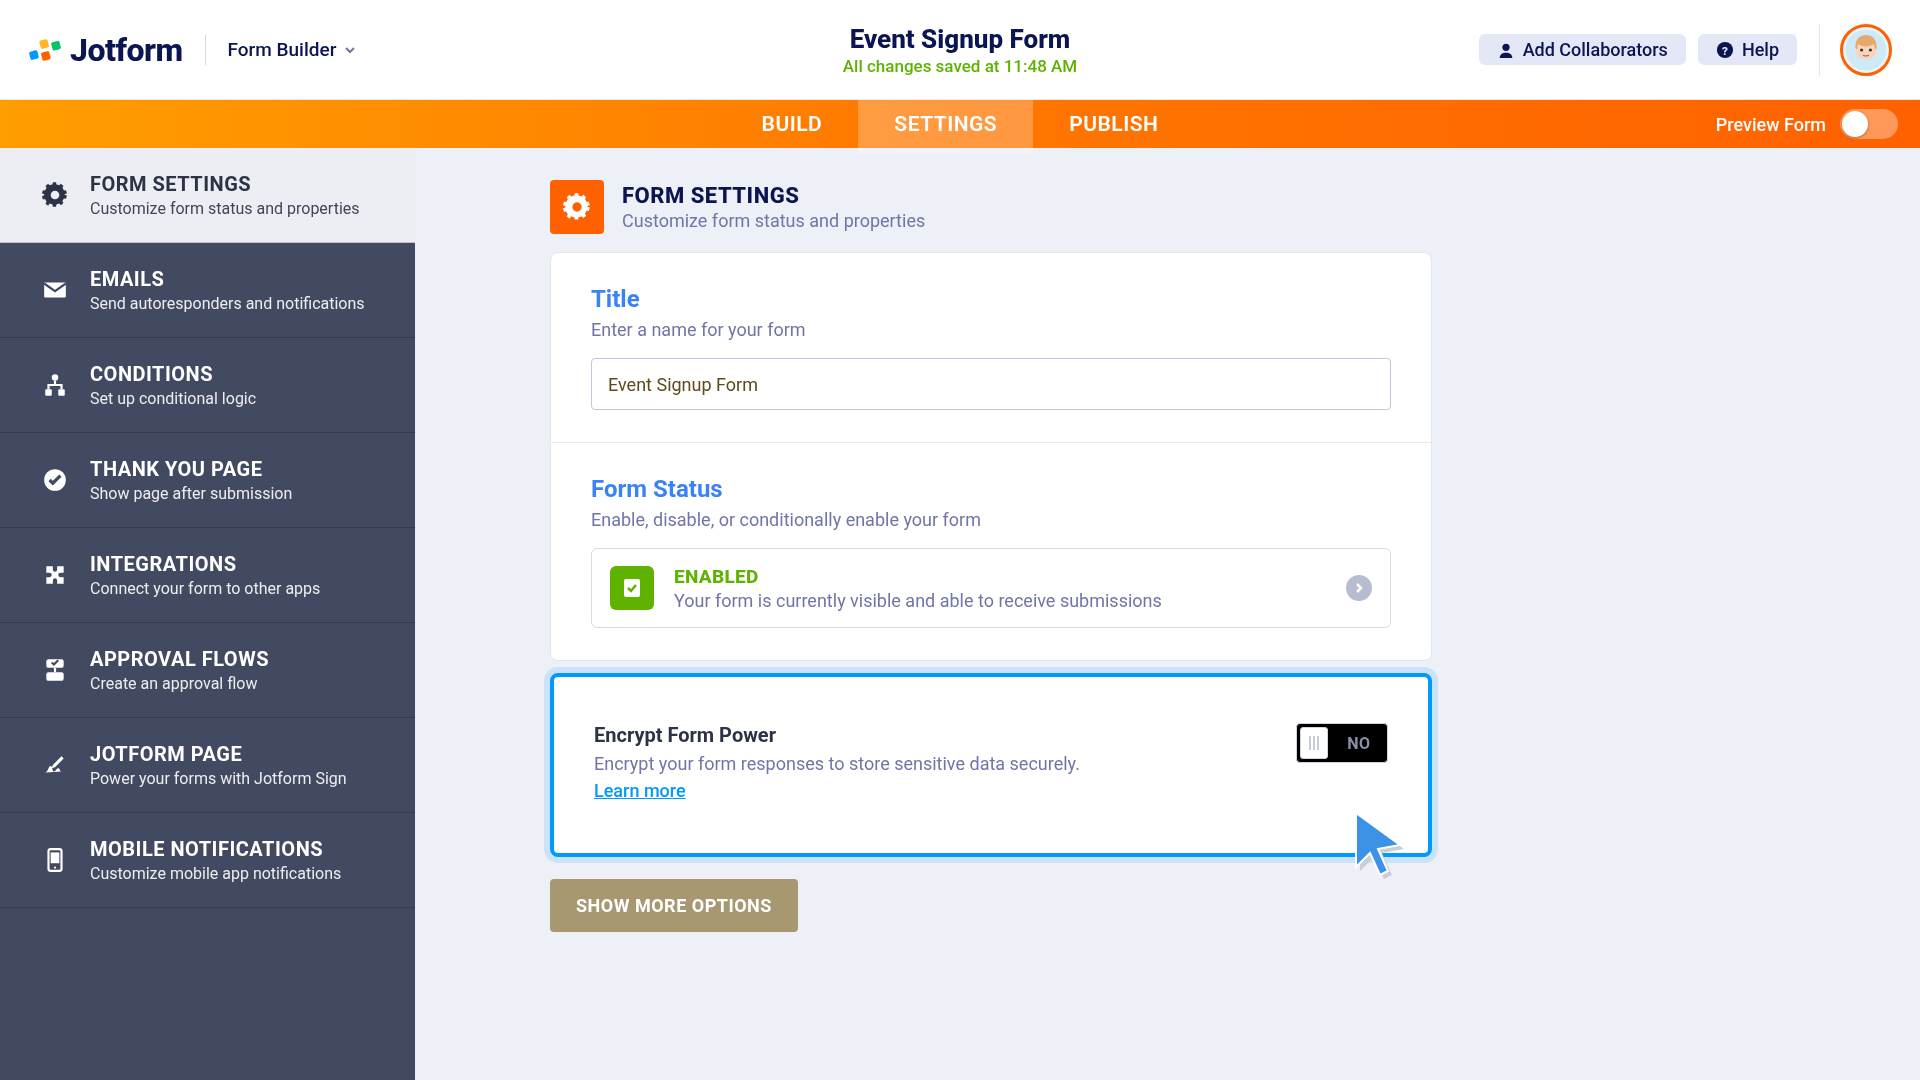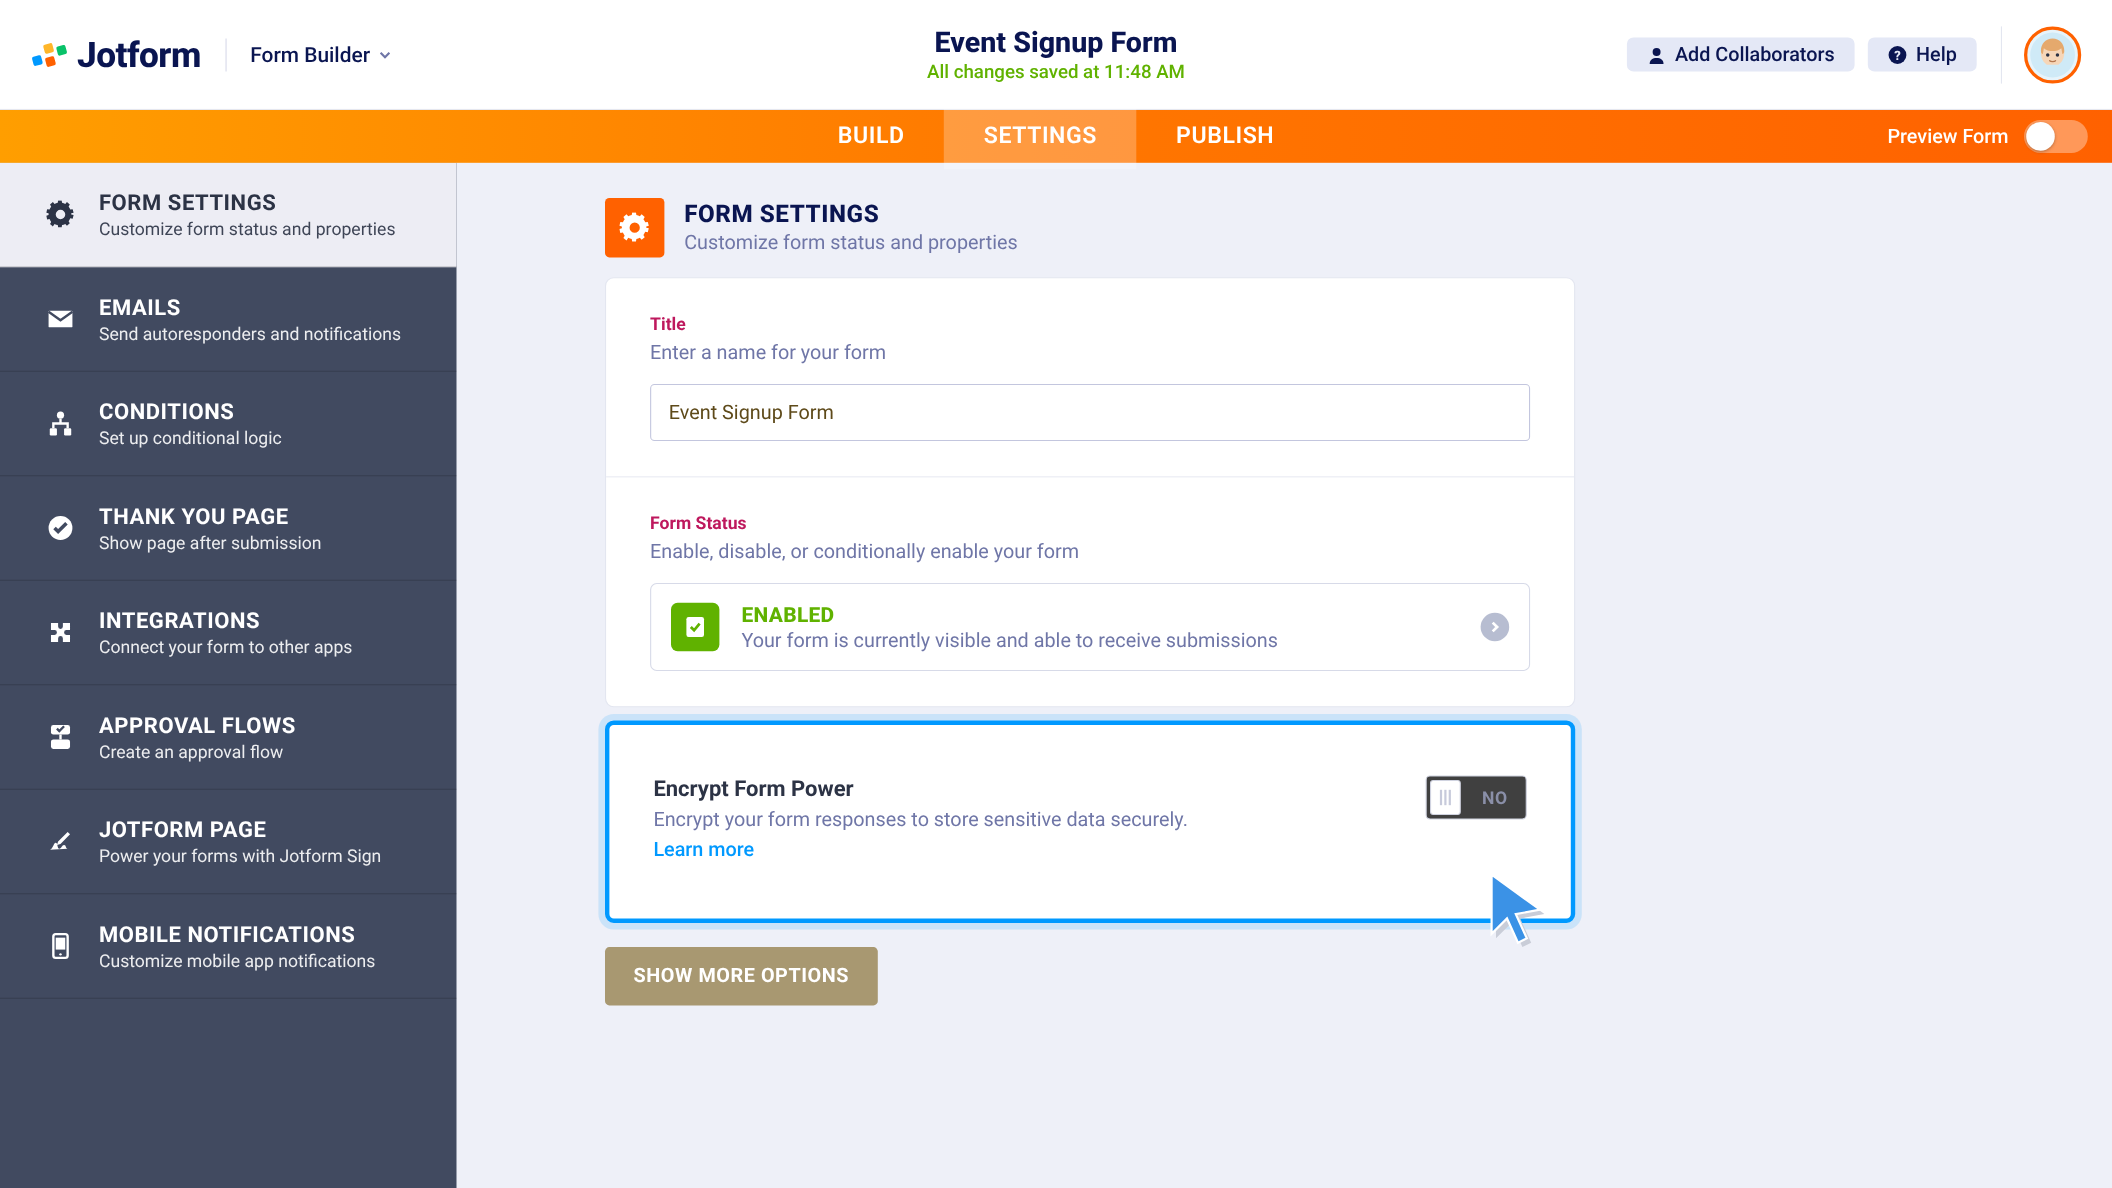--- a/index.html
+++ b/index.html
@@ -45,37 +45,37 @@
 
   
   .main { flex: 1; padding: 32px 0 0 135px; overflow-y: auto; }
   .page-head { display:flex; align-items:center; gap: 18px; margin-bottom: 18px; }
   .page-head .orange-sq { width: 54px; height: 54px; background:#ff6100; border-radius: 4px; display:flex; align-items:center; justify-content:center; }
   .page-head .ph-title { font-size: 22px; font-weight: 800; color: #0a1551; letter-spacing: 0.5px; }
   .page-head .ph-sub { font-size: 18px; color: #6f76a7; margin-top: 2px; }
 
   .card { width: 882px; background: #fff; border-radius: 8px; border: 1px solid #e3e6f0; }
   .card-pad { padding: 32px 40px; }
-  .sect-title { font-size: 16px; font-weight: 700; color: #be185d; }
+  .sect-title { font-size: 24px; font-weight: 700; color: #3b82f6; }
   .sect-sub { font-size: 18px; color: #6f76a7; margin-top: 6px; }
   .text-input { margin-top: 18px; width: 100%; height: 52px; border: 1px solid #c3c6de; border-radius: 4px; padding: 0 16px; font-size: 18px; color: #5e4a1a; }
   .card-div { height: 1px; background: #e8eaf2; }
 
   .status-box { margin-top: 18px; border: 1px solid #d7dae8; border-radius: 6px; padding: 16px 18px; display:flex; align-items:center; gap: 20px; }
   .status-ic { width: 44px; height: 44px; background: #60b200; border-radius: 6px; display:flex; align-items:center; justify-content:center; flex-shrink:0; }
   .status-text .st1 { font-size: 19px; font-weight: 800; color: #60b200; letter-spacing: 0.3px; }
   .status-text .st2 { font-size: 18px; color: #6f76a7; margin-top: 2px; }
   .status-arrow { margin-left:auto; width: 26px; height:26px; border-radius:50%; background:#b7bdd1; display:flex; align-items:center; justify-content:center; }
 
   .encrypt-card { width: 882px; margin-top: 12px; background:#fff; border: 4px solid #09f; border-radius: 8px; padding: 46px 40px 52px 40px; position: relative; box-shadow: 0 0 0 6px rgba(0,153,255,0.15); }
   .enc-row { display:flex; align-items:flex-start; }
   .enc-text .et1 { font-size: 20px; font-weight: 700; color:#2c3345; }
   .enc-text .et2 { font-size: 18px; color:#6f76a7; margin-top: 6px; }
-  .learn-more { color: #0099ff; font-size: 18px; font-weight: 500; margin-top: 6px; display:inline-block; cursor:pointer; }
-  .toggle-no { margin-left:auto; width: 92px; height: 40px; border-radius: 4px; background:#404040; border:1px solid #d0d3e0; display:flex; align-items:center; padding: 3px; gap:6px; cursor:pointer; }
+  .learn-more { color: #0099ff; font-size: 18px; font-weight: 500; margin-top: 6px; display:inline-block; cursor:pointer;text-decoration:underline; }
+  .toggle-no { margin-left:auto; width: 92px; height: 40px; border-radius: 4px; background:#000000; border:1px solid #d0d3e0; display:flex; align-items:center; padding: 3px; gap:6px; cursor:pointer; }
   .toggle-no .handle { width: 28px; height: 32px; background:#fff; border:1px solid #d0d3e0; border-radius:3px; display:flex; align-items:center; justify-content:center; flex-direction:column; gap:2px; }
   .toggle-no .handle span { width: 2px; height: 14px; background:#c7cadb; display:block; }
   .toggle-no .hwrap { display:flex; gap:2px; }
   .toggle-no .lbl { flex:1; text-align:center; font-size:16px; font-weight:700; color:#8a8fa8; letter-spacing:0.5px; }
 
   .cursor-arrow { position:absolute; right: 8px; bottom: -36px; }
 
   .show-more { margin-top: 22px; background:#a89871; color:#fff; border:none; font-size:18px; font-weight:700; letter-spacing:0.5px; padding: 16px 26px; border-radius:4px; cursor:pointer; }
 
   svg { display:block; }

